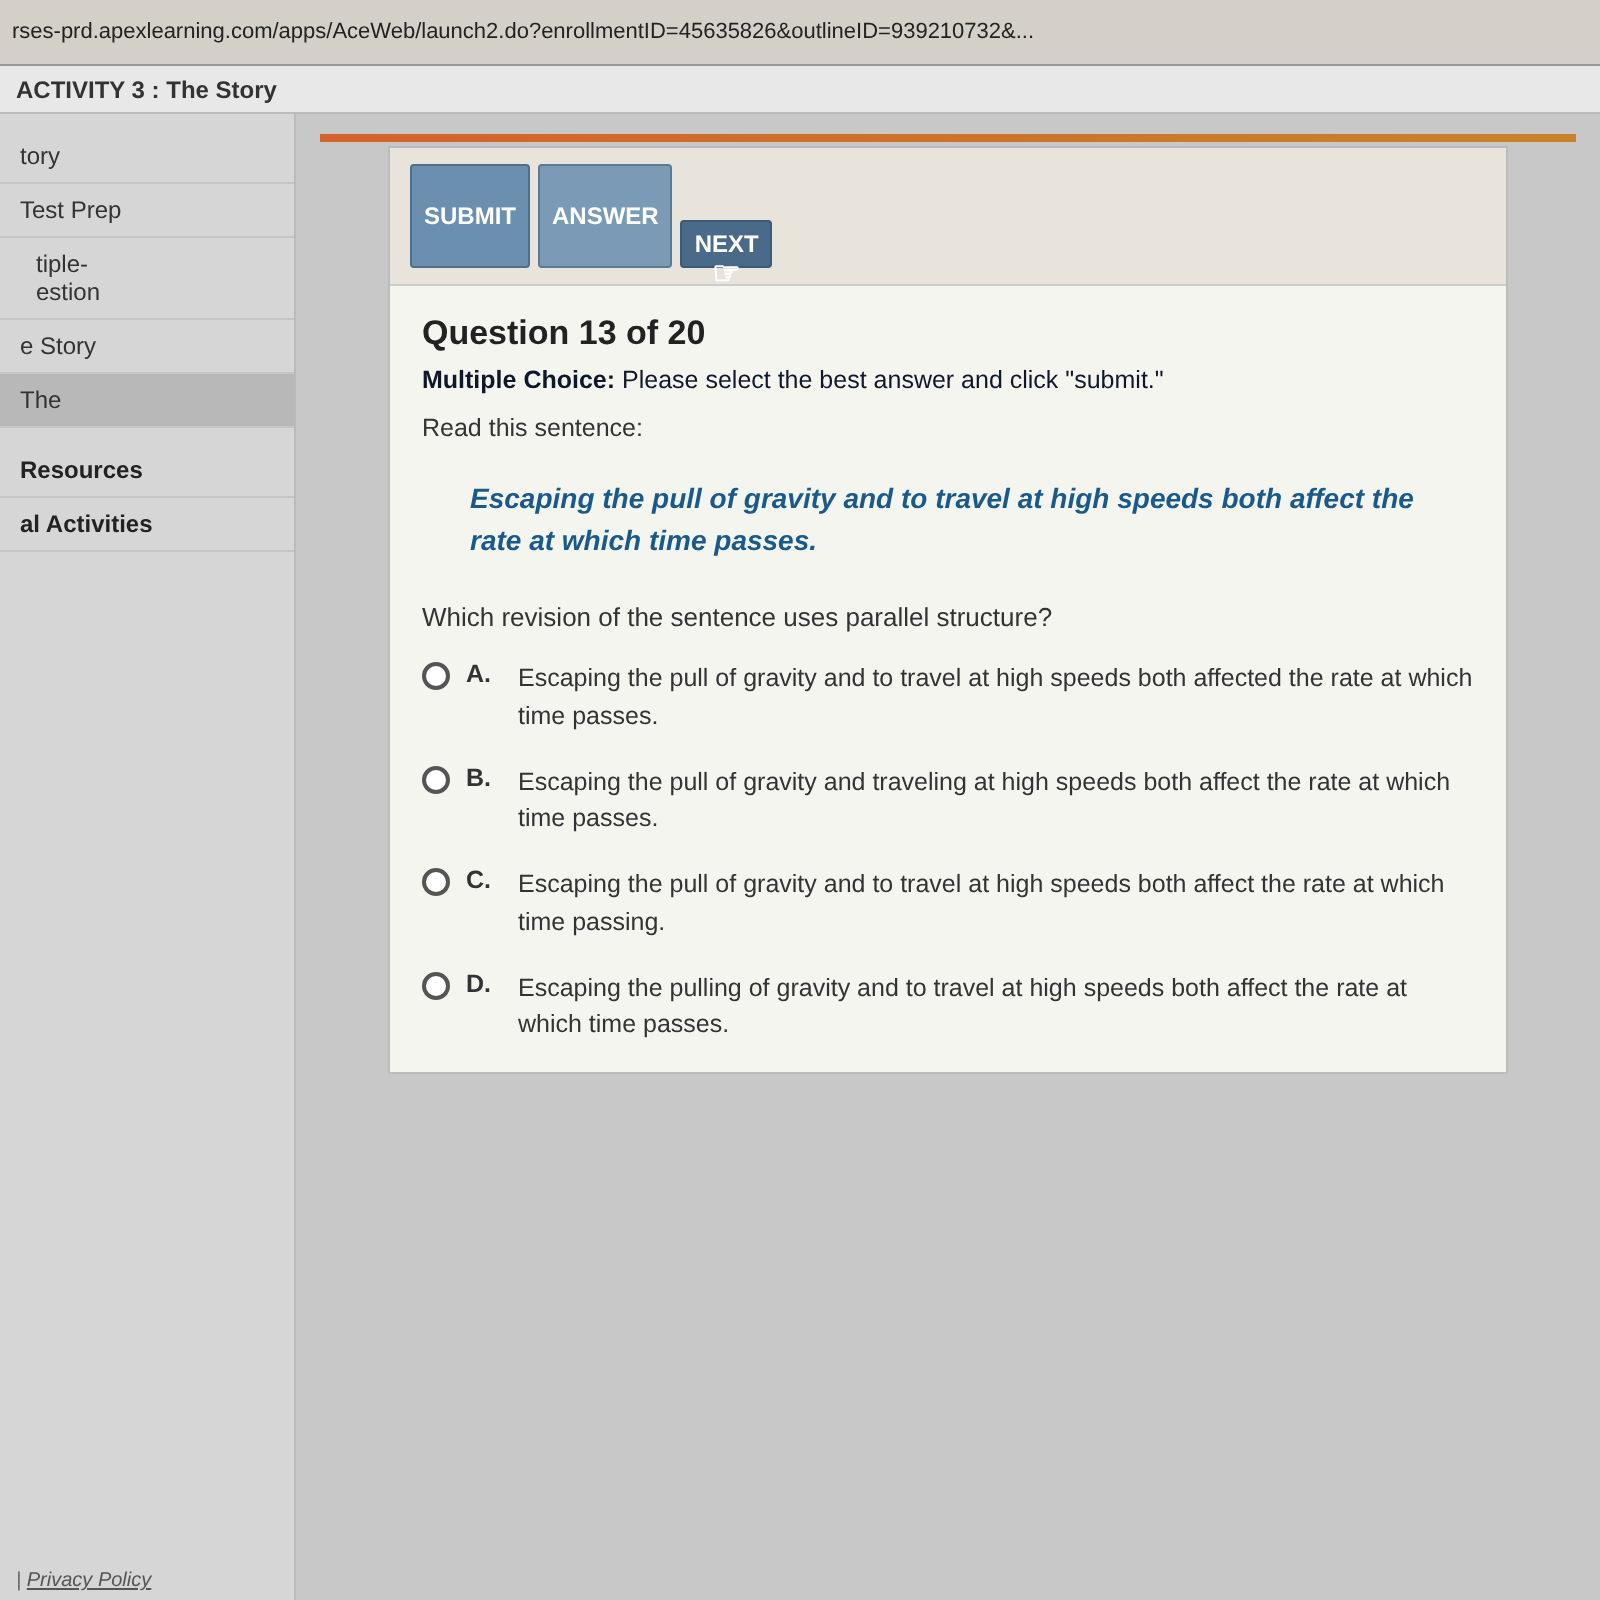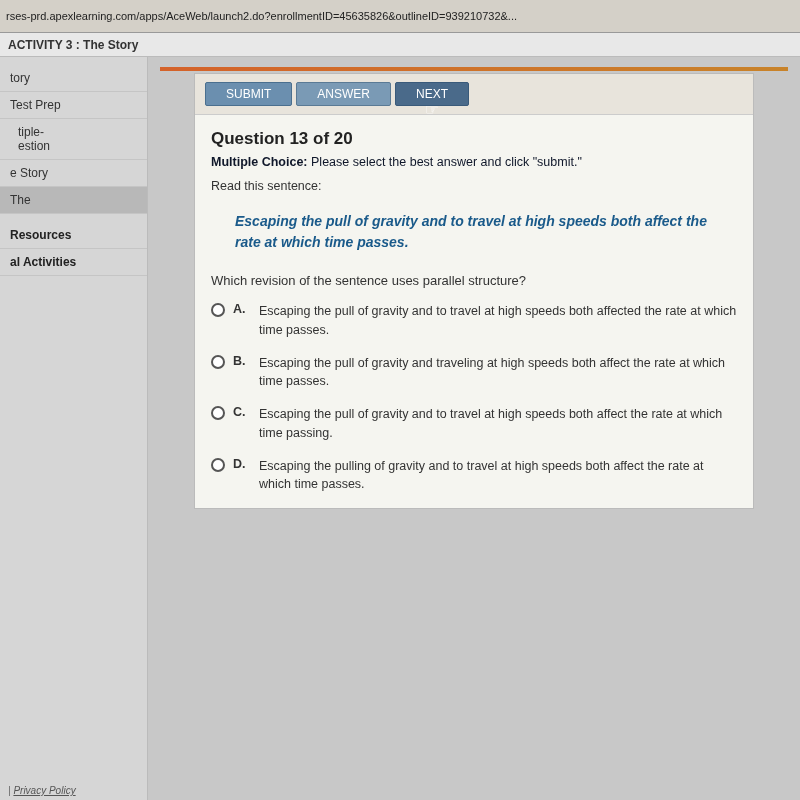--- a/index.html
+++ b/index.html
@@ -96,42 +96,43 @@
 
     
     .toolbar {
       display: flex;
       gap: 4px;
       padding: 8px 10px;
       background: #e8e4dc;
       border-bottom: 1px solid #ccc;
     }
     .btn {
-      padding: 4px 20px;
+      padding: 4px 6px;
       font-size: 12px;
-      font-weight: normal;
+      font-weight: bold;
       border: 1px solid #666;
       cursor: pointer;
       border-radius: 2px;
     }
     .btn-submit {
       background: #6b8faf;
       color: white;
       border-color: #4a6f8f;
     }
     .btn-answer {
       background: #7a9ab5;
       color: white;
       border-color: #5a7a95;
     }
     .btn-next {
       background: #4a6a8a;
       color: white;
       border-color: #3a5a7a;
       position: relative;
+      margin-top: 28px;
     }
 
     
     .cursor-hand {
       position: absolute;
       bottom: -14px;
       left: 50%;
       transform: translateX(-50%);
       font-size: 16px;
     }

